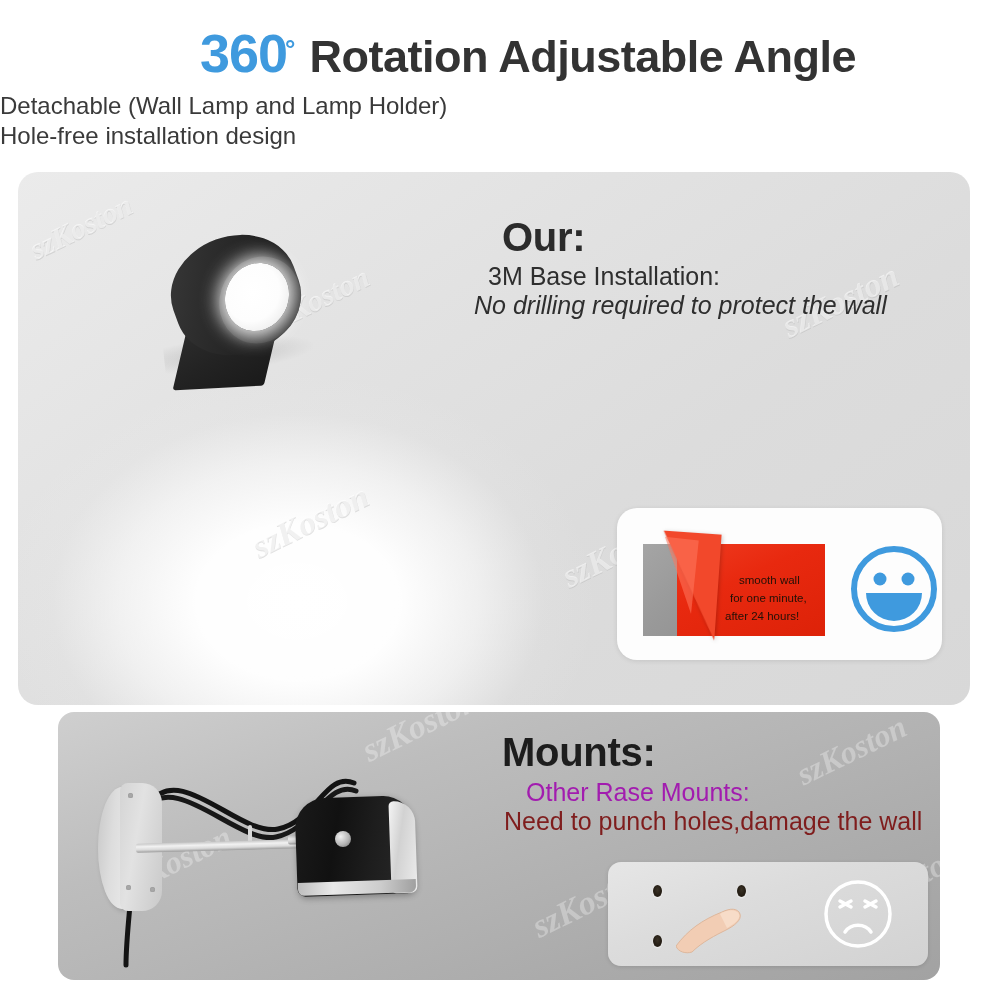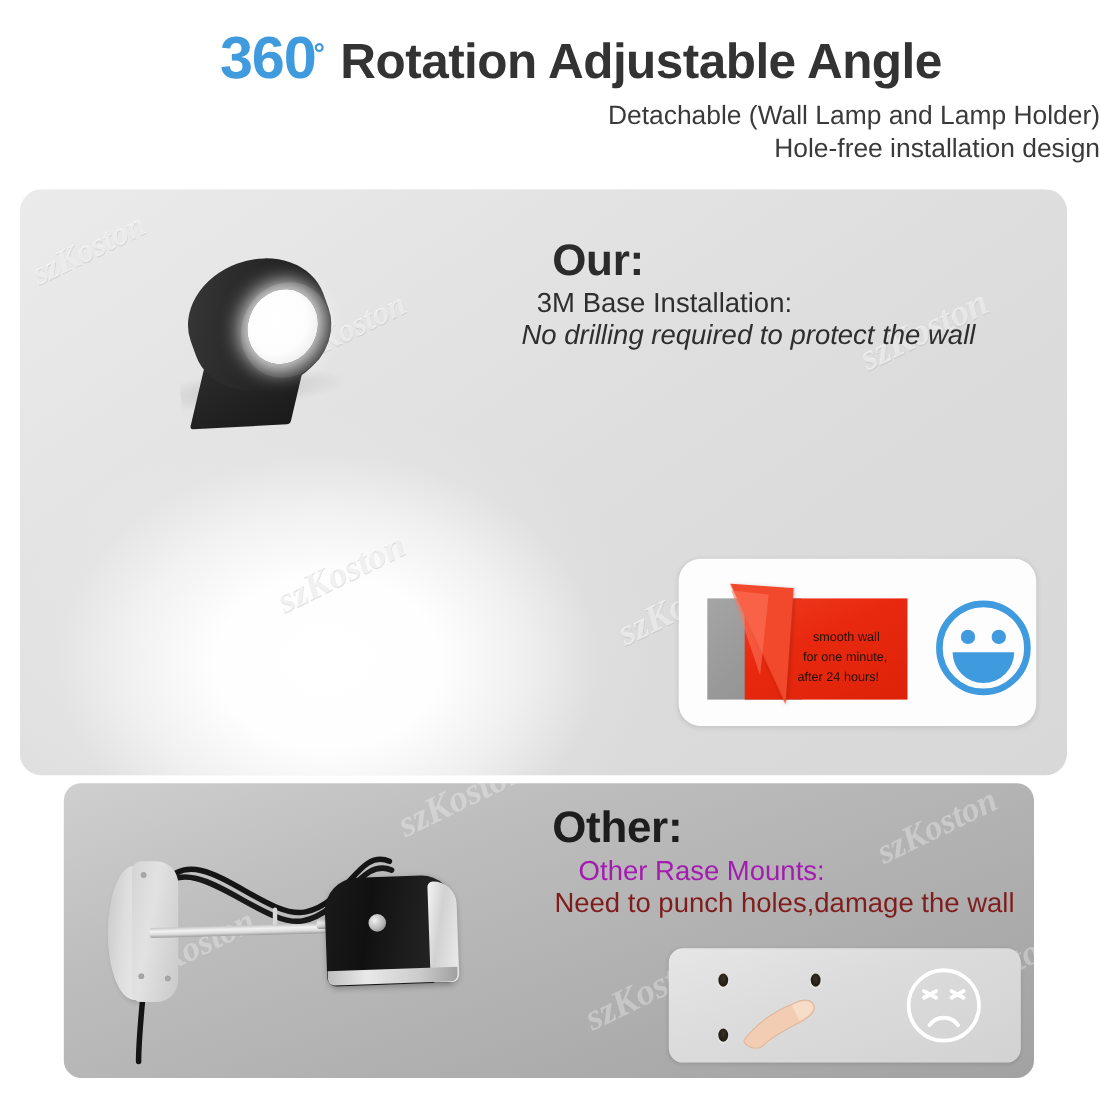--- a/index.html
+++ b/index.html
@@ -51,21 +51,21 @@
     font-size: 45px;
     font-weight: bold;
     color: #333333;
     letter-spacing: -0.5px;
     margin-left: 12px;
     vertical-align: baseline;
   }
   .subtitle {
     position: absolute;
     width: 1000px;
-    text-align: right;
+    text-align: left;
     font-size: 24px;
     color: #3a3a3a;
     white-space: nowrap;
   }
   #subtitle-1 { top: 92px; }
   #subtitle-2 { top: 122px; }
 
   
   #panel-our {
     position: absolute;
@@ -420,21 +420,21 @@
     <div class="lb-screw" style="left:30px; top:104px;"></div>
   </div>
   <div id="lb-arm"></div>
   <div id="lb-arm2"></div>
   <div id="lb-shade"></div>
   <div id="lb-shade-hl"></div>
   <div id="lb-shade-lip"></div>
   <div id="lb-joint"></div>
 </div>
 
-<div id="other-heading" class="heading-big">Other:</div>
+<div id="other-heading" class="heading-big">Mounts:</div>
 <div id="other-line-1" class="body-line">Other Rase Mounts:</div>
 <div id="other-line-2" class="body-line">Need to punch holes,damage the wall</div>
 
 <div id="card-holes">
   <div class="hole" id="hole-1"></div>
   <div class="hole" id="hole-2"></div>
   <div class="hole" id="hole-3"></div>
 
   <svg id="finger" viewBox="0 0 86 48">
     <path d="M 0 40 C 12 24 26 14 46 6 C 54 2 62 2 64 8 C 66 14 58 20 50 24

